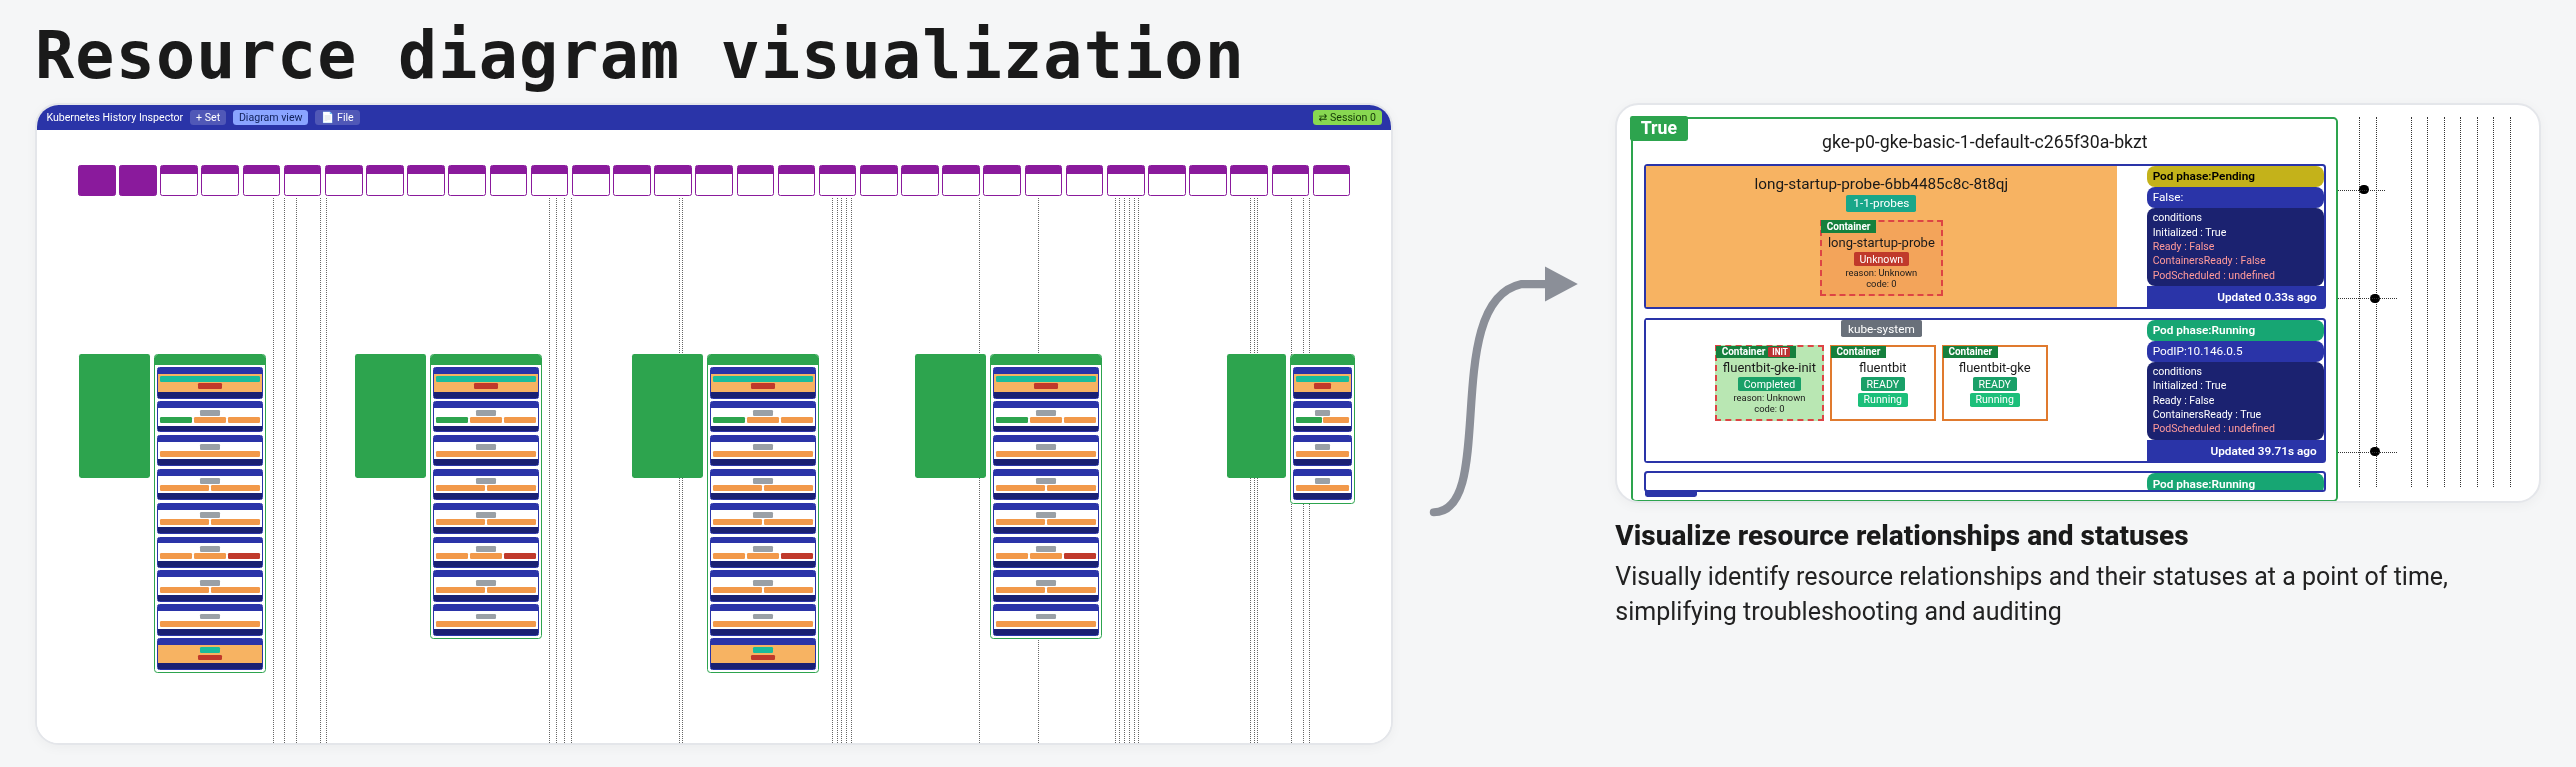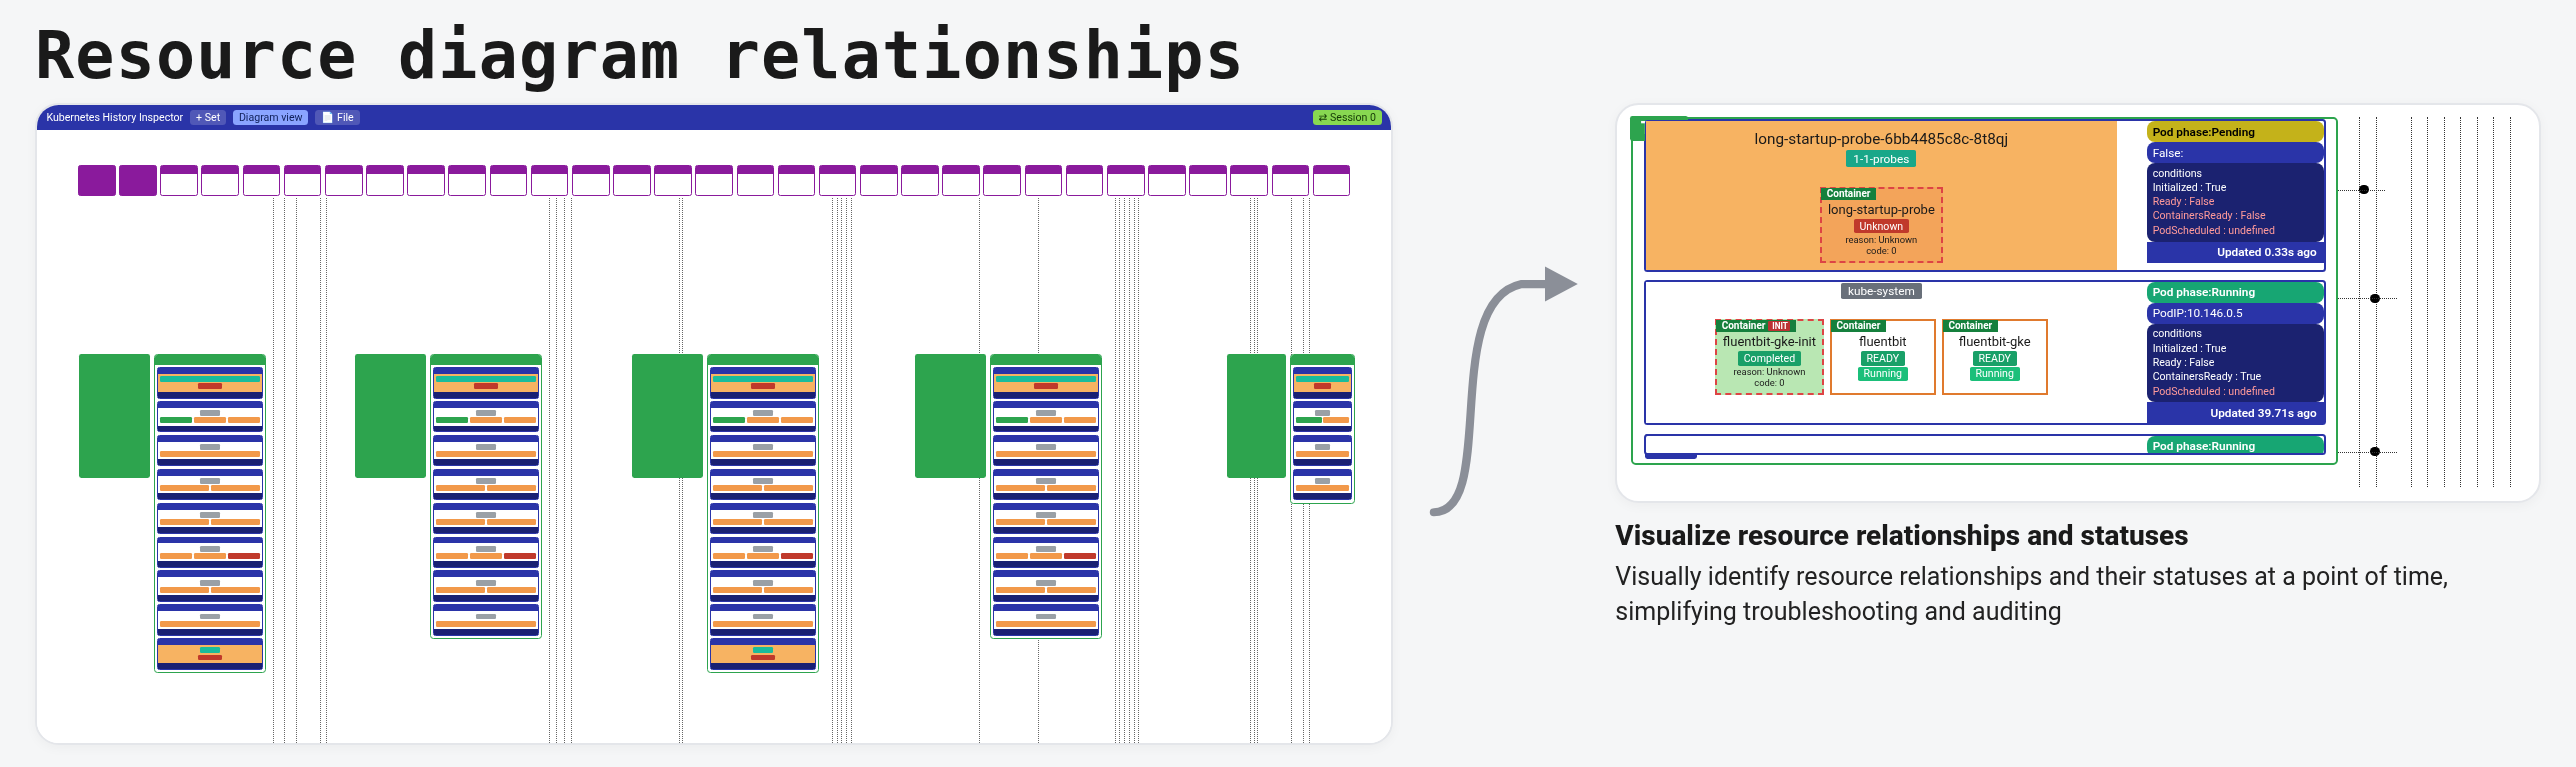--- a/index.html
+++ b/index.html
@@ -239,21 +239,21 @@
   }
 
   .pod1 .pod-main { background:#f7b362; }
   .pod2 .pod-main { background:#fff; }
 
   .pm-title { text-align:center; font-size:15.3px; padding:9.4px 0 1.2px 0; }
   .pm-sub-wrap { text-align:center; }
   .pm-sub {
     display:inline-block; background:#19a789; color:#fff;
     font-size:11.8px; padding:1.2px 7px; border-radius:1.8px;
-    margin-bottom:20px;
+    margin-bottom:8px;
   }
   .pm-sub.gray { background:#69707a; }
 
   .cont-row { display:flex; gap:5.9px; justify-content:center; padding:0 5.9px 7px 5.9px; }
   .cont {
     border:2.4px dashed #d44;
     position:relative;
     padding:13px 5.9px 4.7px 5.9px;
     text-align:center;
     font-size:11.2px;
@@ -293,21 +293,21 @@
     font-size:25px;
     line-height:1.4;
     color:#222;
     max-width:895px;
   }
 </style>
 </head>
 <body>
 
 <div class="page">
-  <h1 class="title">Resource diagram relationships</h1>
+  <h1 class="title">Resource diagram visualization</h1>
 
   <div class="cols">
 
     <div class="app-card">
       <div class="app-topbar">
         <span>Kubernetes History Inspector</span>
         <span class="chip btn-like">+ Set</span>
         <span class="chip btn-like" style="background:#8aa4ff;color:#10205a">Diagram view</span>
         <span class="chip btn-like">📄 File</span>
         <span class="spacer"></span>
@@ -920,20 +920,21 @@
             <div class="dv" style="right:97px"></div>
             <div class="dv" style="right:113px"></div>
             <div class="dv" style="right:148px"></div>
             <div class="dv" style="right:165px"></div>
           </div>
 
           <div class="in-arrow">➔</div>
 
           <div class="node-frame" style="width:707px;">
             <span class="tag node" style="position:absolute; top:-1.2px; left:-1.2px;">True</span>
+            <div class="node-title">gke-p0-gke-basic-1-default-c265f30a-bkzt</div>
 
             <div class="pod-frame pod1">
               <span class="tag pod" style="position:absolute; margin:-1.2px 0 0 -1.2px;">Pod</span>
               <div class="pod-main">
                 <div class="pm-title">long-startup-probe-6bb4485c8c-8t8qj</div>
                 <div class="pm-sub-wrap"><span class="pm-sub">1-1-probes</span></div>
                 <div class="cont-row">
                   <div class="cont" style="background:#f3a45a">
                     <span class="badge">Container</span>
                     <div class="name">long-startup-probe</div>

